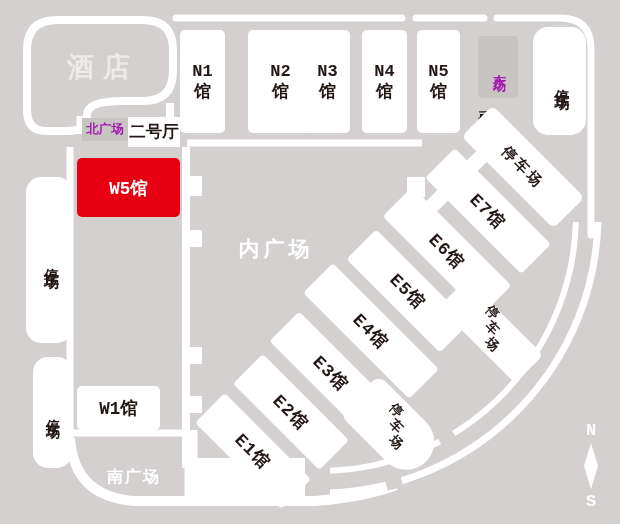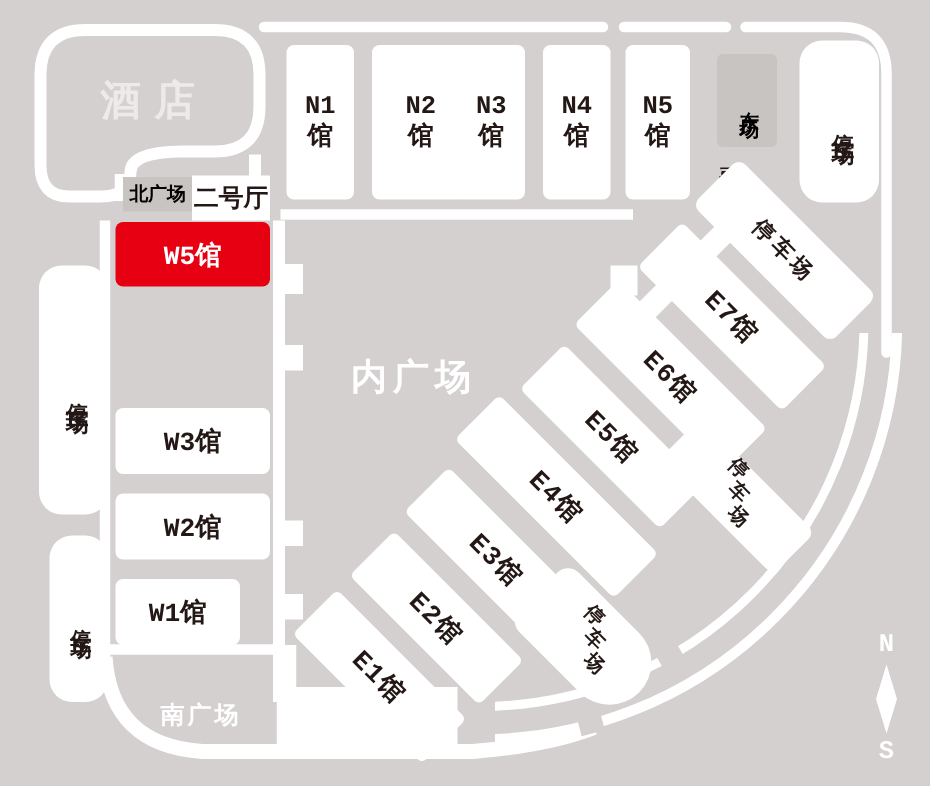--- a/index.html
+++ b/index.html
@@ -6,21 +6,21 @@
   .map {
     position:relative; width:620px; height:524px;
     background:#d3d0cf; overflow:hidden;
     font-family:Liberation Mono, monospace;
     font-weight:bold; color:#231815;padding-left:42px;
   }
   .roads { position:absolute; left:0; top:0; }
   .abs { position:absolute; }
   .blk { position:absolute; background:#fff; border-radius:4px;
          display:flex; align-items:center; justify-content:center; }
-  .blk.dark { background:#c8c4c2; color:#000000; }
+  .blk.dark { background:#c8c4c2; color:#a21caf; }
   .blk.red { background:#e60012; color:#fff; }
   .nhall { flex-direction:column; line-height:21px; font-size:17px; border-radius:5px; }
   .whall { font-size:17.5px; border-radius:5px; }
   .eband { transform:rotate(45deg); font-size:17.5px; letter-spacing:1px;
            height:42px; border-radius:4px; }
   .pband { transform:rotate(45deg); border-radius:6px; }
   .pband.round-se { border-radius:10px 28px 28px 10px; }
   .vtext { writing-mode:vertical-rl; text-orientation:upright; letter-spacing:3px; }
   .rounded { border-radius:15px; }
   .plaza-label { position:absolute; color:#fff; text-align:center; }
@@ -76,21 +76,21 @@
     <rect x="186" y="230" width="16" height="17" fill="#fff"></rect>
     <rect x="186" y="347" width="16" height="17" fill="#fff"></rect>
     <rect x="186" y="396" width="16" height="17" fill="#fff"></rect>
     <rect x="407" y="177" width="18" height="20" fill="#fff"></rect>
 
     <polygon points="591,443 598,466 591,489 584,466" fill="#fff"></polygon>
   </svg>
 
   <div class="hotel-label" style="left:38px; top:49px; width:130px;">酒店</div>
 
-  <div class="blk nhall" style="left:191px; top:30px; width:45px; height:103px;">
+  <div class="blk nhall" style="left:180px; top:30px; width:45px; height:103px;">
     <span>N1</span>
     <span>馆</span>
   </div>
   <div class="blk nhall" style="left:248px; top:30px; width:65px; height:103px;">
     <span>N2</span>
     <span>馆</span>
   </div>
   <div class="blk nhall" style="left:305px; top:30px; width:45px; height:103px;">
     <span>N3</span>
     <span>馆</span>
@@ -114,28 +114,22 @@
     <span class="vtext" style="font-size:15px;">停车场</span>
   </div>
 
   <div class="blk dark" style="left:82px; top:118px; width:46px; height:23px; border-radius:0;">
     <span style="font-size:12.5px;">北广场</span>
   </div>
   <div class="blk" style="left:128px; top:117px; width:52px; height:30px; border-radius:0; font-size:16.5px;text-align:center;">
     <span>二号厅</span>
   </div>
 
-  <div class="blk whall red" style="left:77px; top:148px; width:103px; height:43px;">
+  <div class="blk whall red" style="left:77px; top:158px; width:103px; height:59px;">
     <span>W5馆</span>
-  </div>
-  <div class="blk whall" style="left:77px; top:272px; width:103px; height:44px;">
-    <span>W3馆</span>
-  </div>
-  <div class="blk whall" style="left:77px; top:329px; width:103px; height:44px;">
-    <span>W2馆</span>
   </div>
   <div class="blk whall" style="left:77px; top:386px; width:83px; height:44px;">
     <span>W1馆</span>
   </div>
 
   <div class="blk rounded" style="left:26px; top:177px; width:46px; height:166px;">
     <span class="vtext" style="font-size:15px;">停车场</span>
   </div>
   <div class="blk rounded" style="left:33px; top:357px; width:39px; height:111px;">
     <span class="vtext" style="font-size:14px;">停车场</span>
@@ -174,19 +168,19 @@
     <span>场</span>
   </div>
 
   <div class="blk pband round-se" style="left:345px; top:400px; width:95px; height:56px;"></div>
   <div class="rstack" style="left:382px; top:403px; width:26px;">
     <span>停</span>
     <span>车</span>
     <span>场</span>
   </div>
 
-  <div class="plaza-label" style="left:215px; top:235px; width:122px; font-size:24px; letter-spacing:4px;">内广场</div>
+  <div class="plaza-label" style="left:215px; top:235px; width:122px; font-size:21px; letter-spacing:4px;">内广场</div>
   <div class="plaza-label" style="left:92px; top:467px; width:84px; font-size:16px; letter-spacing:2px;">南广场</div>
 
   <div class="compass" style="left:581px; top:421px;">N</div>
   <div class="compass" style="left:581px; top:492px;">S</div>
 
 </div>
 
 </body></html>

